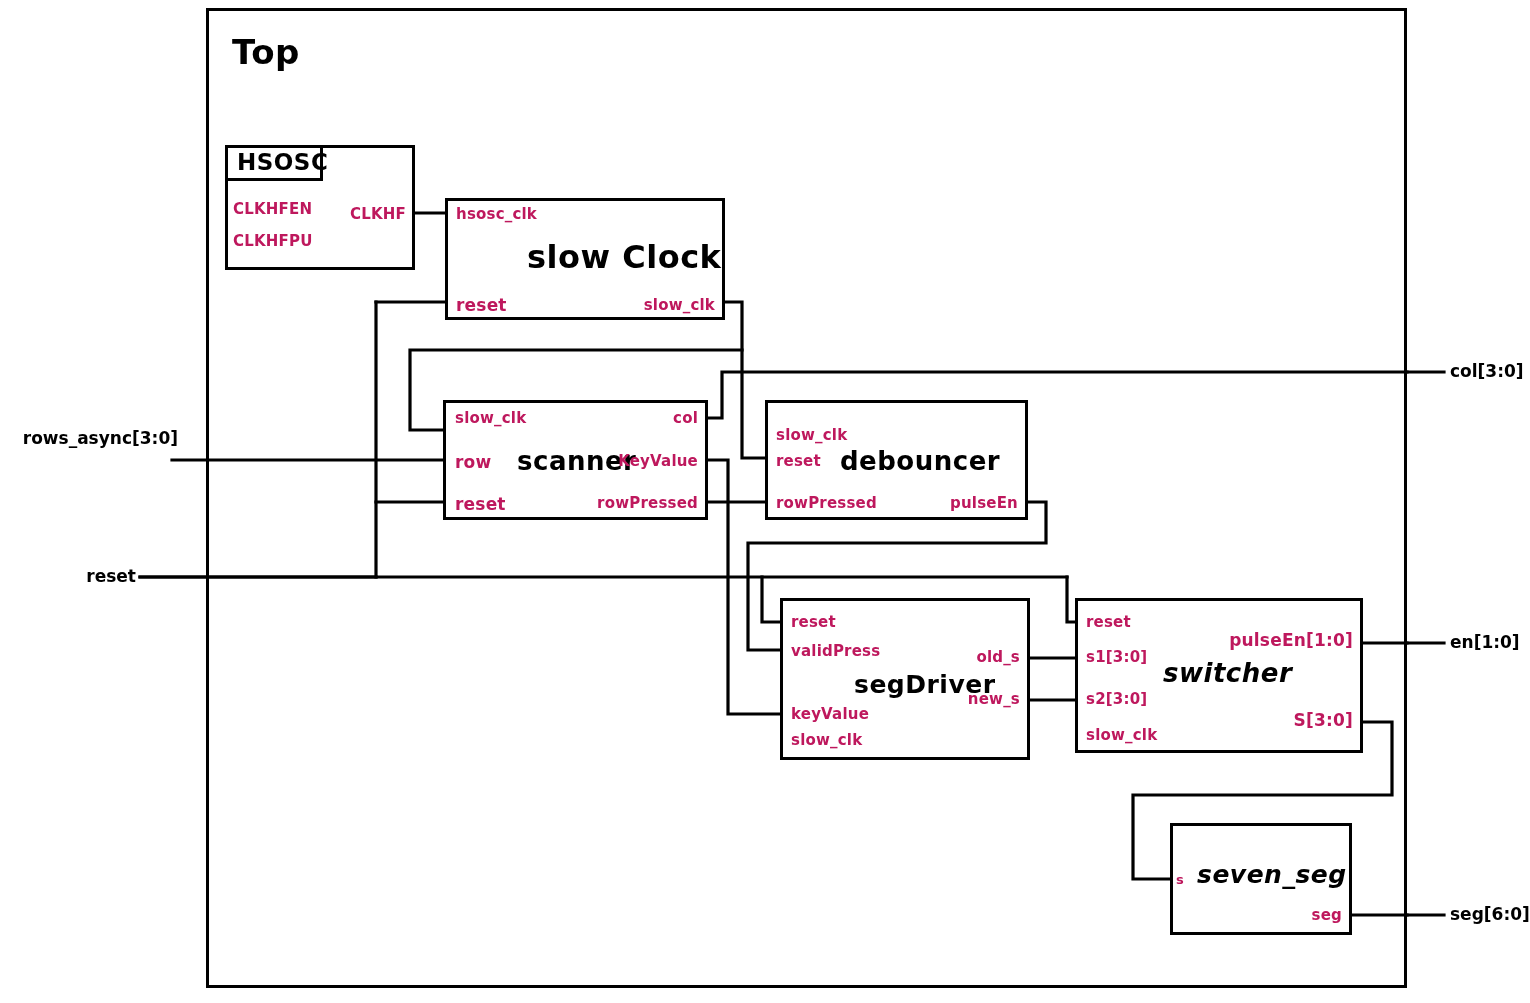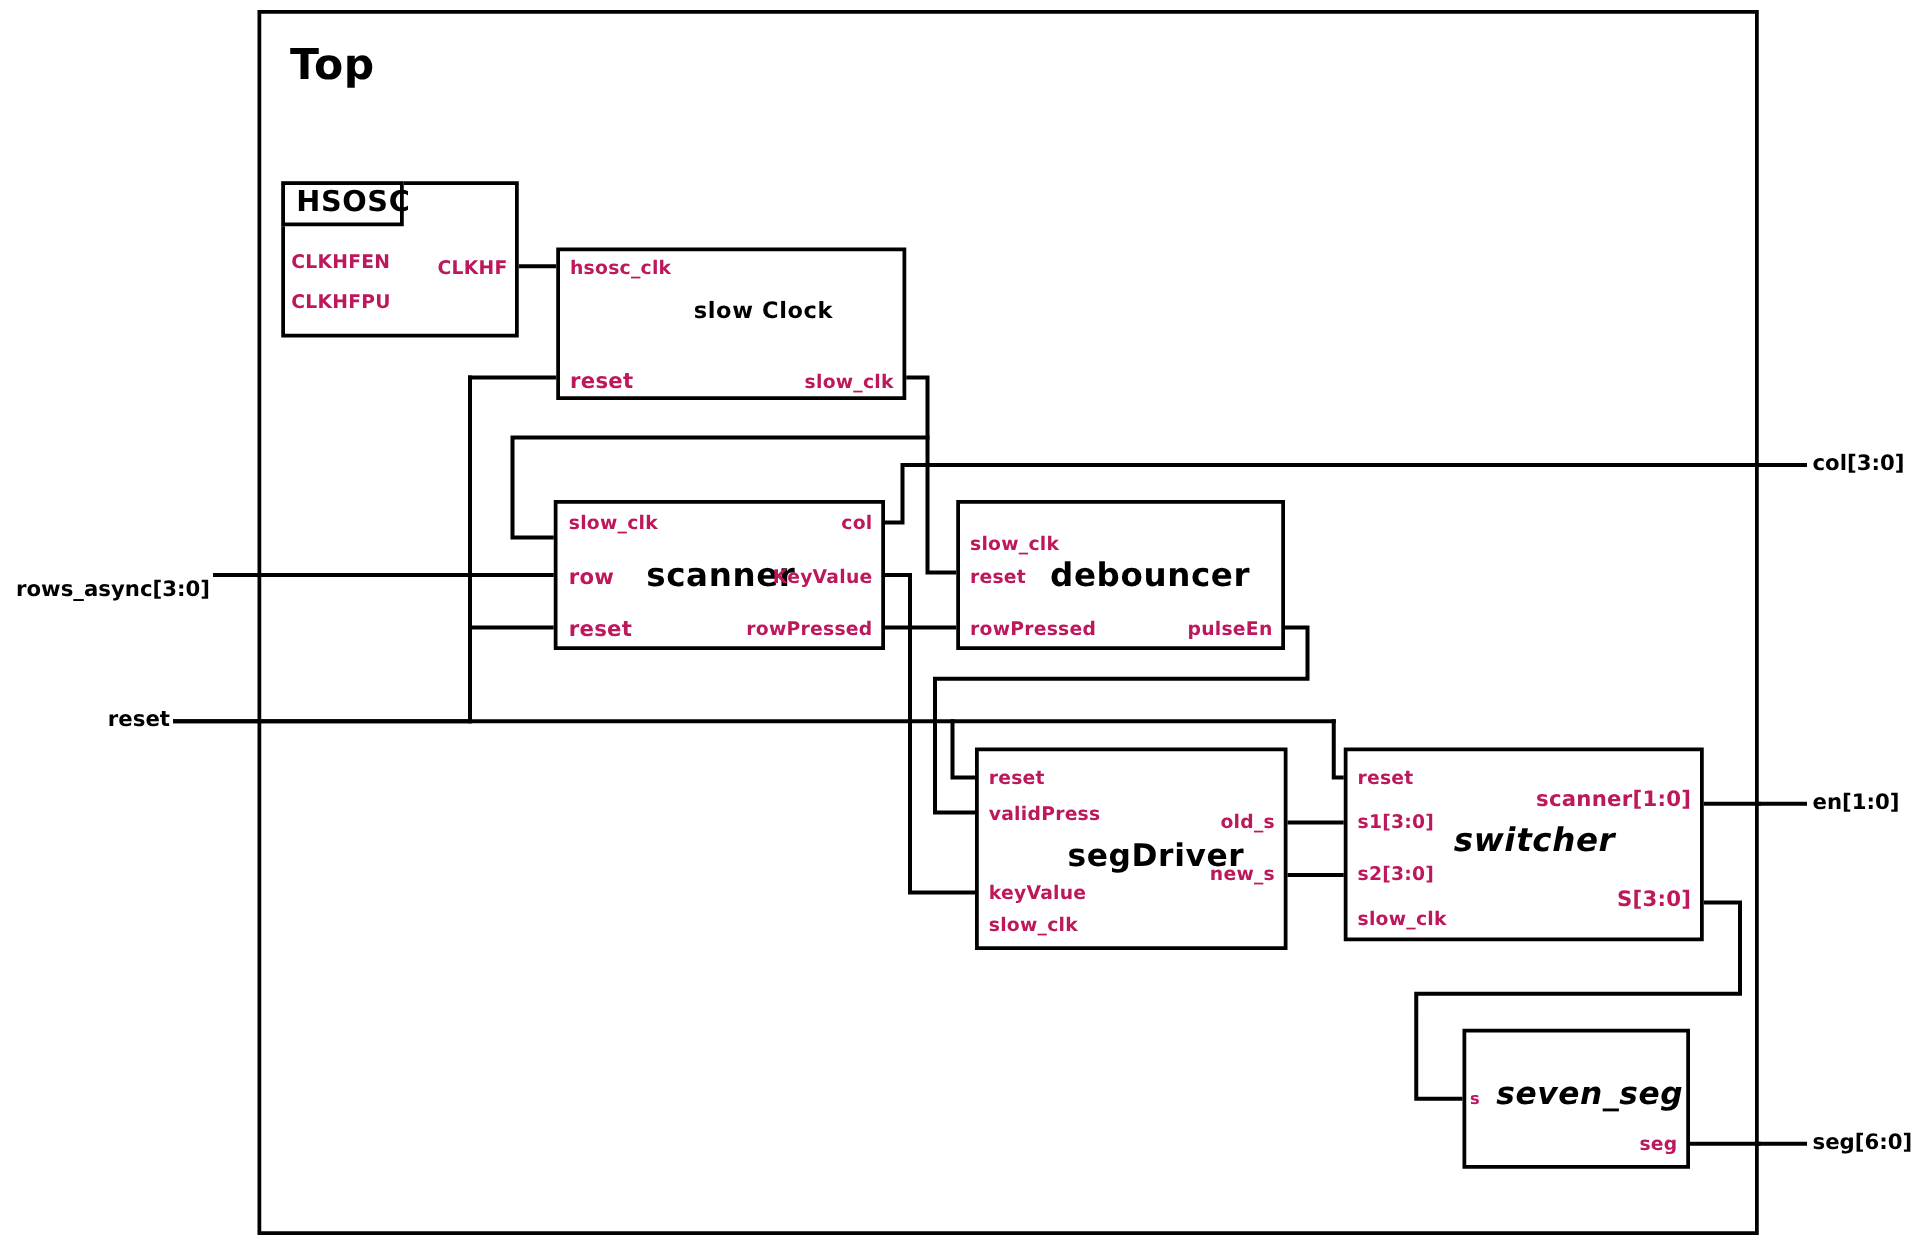--- a/index.html
+++ b/index.html
@@ -66,21 +66,21 @@
   #hsosc-namebox {
     position: absolute;
     left: 225px; top: 145px;
     width: 98px; height: 36px;
     border: 3px solid #000;
     box-sizing: border-box;
     background: #fff;
   }
   #hsosc-name { left: 237px; top: 149px; font-size: 23px; }
   #blk-slowclock { left: 445px; top: 198px; width: 280px; height: 122px; }
-  #slowclock-name { left: 555px; top: 238px; font-size: 18px; }
+  #slowclock-name { left: 527px; top: 238px; font-size: 32px; }
   #blk-scanner { left: 443px; top: 400px; width: 265px; height: 120px; }
   #scanner-name { left: 517px; top: 446px; font-size: 26px; }
   #blk-debouncer { left: 765px; top: 400px; width: 263px; height: 120px; }
   #debouncer-name { left: 840px; top: 446px; font-size: 26px; }
   #blk-segdriver { left: 780px; top: 598px; width: 250px; height: 162px; }
   #segdriver-name { left: 854px; top: 670px; font-size: 25px; }
   #blk-switcher { left: 1075px; top: 598px; width: 288px; height: 155px; }
   #switcher-name { left: 1163px; top: 658px; font-size: 26px; font-style: italic; }
   #blk-sevenseg { left: 1170px; top: 823px; width: 182px; height: 112px; }
   #sevenseg-name { left: 1197px; top: 860px; font-size: 25px; font-style: italic; }
@@ -178,28 +178,28 @@
   <div class="port" style="left:791px; top:731px;">slow_clk</div>
   <div class="port r" style="left:930px; top:648px; width:90px;">old_s</div>
   <div class="port r" style="left:930px; top:690px; width:90px;">new_s</div>
 
   <div class="blk" id="blk-switcher"></div>
   <div class="blk-title" id="switcher-name">switcher</div>
   <div class="port" style="left:1086px; top:613px;">reset</div>
   <div class="port" style="left:1086px; top:648px;">s1[3:0]</div>
   <div class="port" style="left:1086px; top:690px;">s2[3:0]</div>
   <div class="port" style="left:1086px; top:726px;">slow_clk</div>
-  <div class="port r" style="left:1190px; top:630px; width:163px; font-size:17px;">scanner[1:0]</div>
+  <div class="port r" style="left:1190px; top:630px; width:163px; font-size:17px;">pulseEn[1:0]</div>
   <div class="port r" style="left:1230px; top:710px; width:123px; font-size:17px;">S[3:0]</div>
 
   <div class="blk" id="blk-sevenseg"></div>
   <div class="blk-title" id="sevenseg-name">seven_seg</div>
   <div class="port" style="left:1176px; top:872px; font-size:13px;">s</div>
   <div class="port r" style="left:1260px; top:906px; width:82px;">seg</div>
 
-  <div class="ext r" style="left:0px; top:462px; width:168px;">rows_async[3:0]</div>
+  <div class="ext r" style="left:0px; top:428px; width:168px;padding-left:10px;">rows_async[3:0]</div>
   <div class="ext r" style="left:0px; top:566px; width:136px;">reset</div>
 
   <div class="ext" style="left:1450px; top:361px;">col[3:0]</div>
   <div class="ext" style="left:1450px; top:632px;">en[1:0]</div>
   <div class="ext" style="left:1450px; top:904px;">seg[6:0]</div>
 
 </div>
 
 </body></html>

